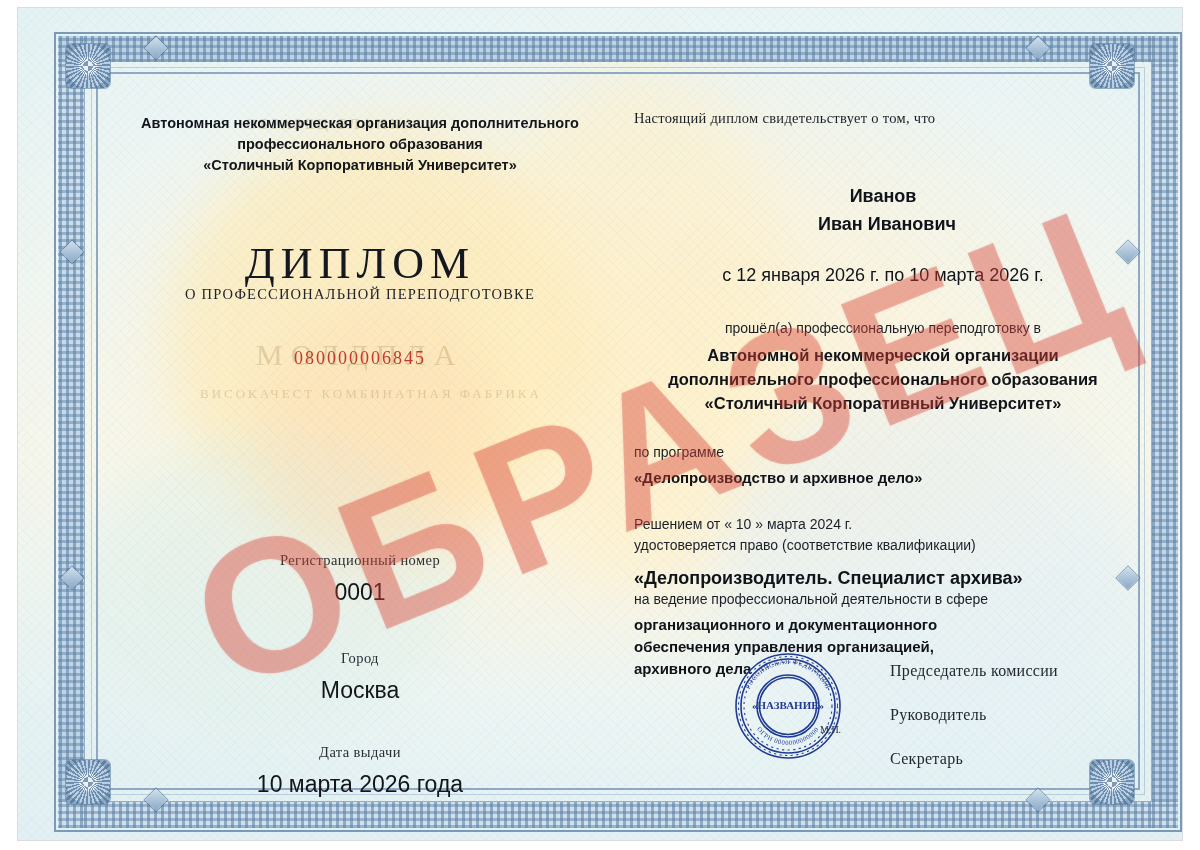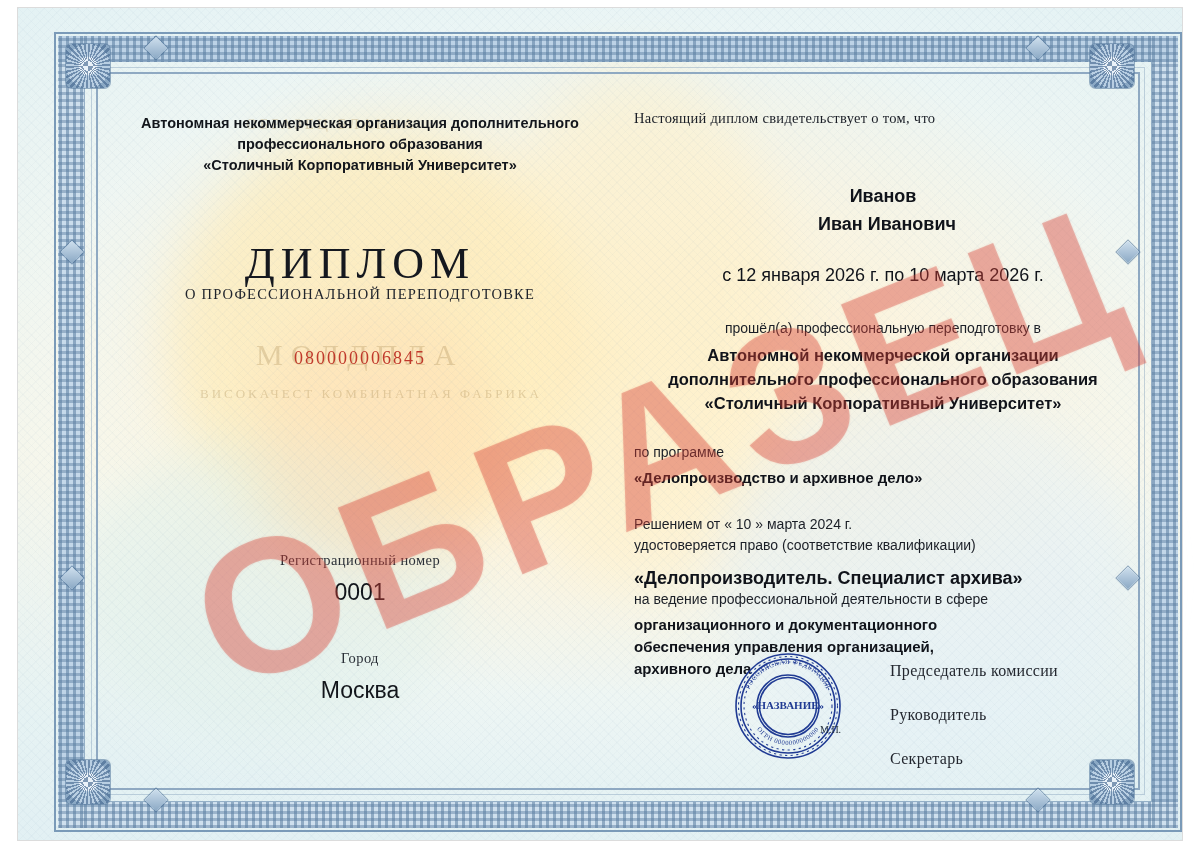--- a/index.html
+++ b/index.html
@@ -369,20 +369,24 @@
         <div class="group g-reg">
           <div class="lbl">Регистрационный номер</div>
           <div class="val">0001</div>
         </div>
 
         <div class="group g-city">
           <div class="lbl">Город</div>
           <div class="val">Москва</div>
         </div>
 
+        <div class="group g-date">
+          <div class="lbl">Дата выдачи</div>
+          <div class="val">10 марта 2026 года</div>
+        </div>
       </div>
 
       <div class="col-right">
         <div class="r-intro">Настоящий диплом свидетельствует о том, что</div>
 
         <div class="r-name">
           <span>Иванов</span>
           <span class="ln2 indent">Иван Иванович</span>
         </div>
 

